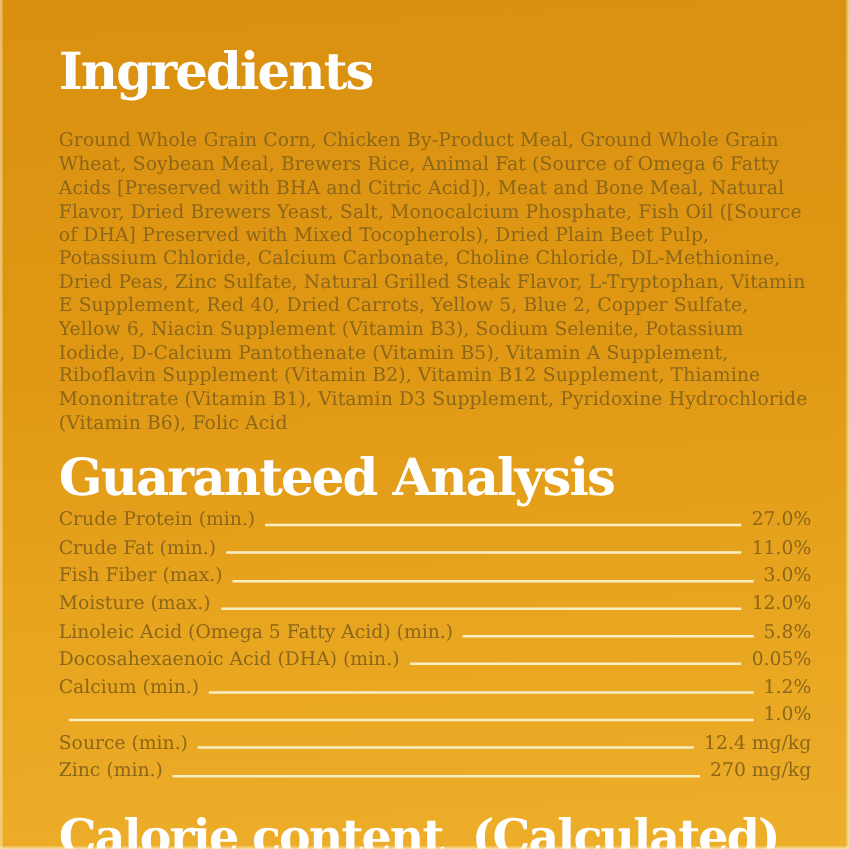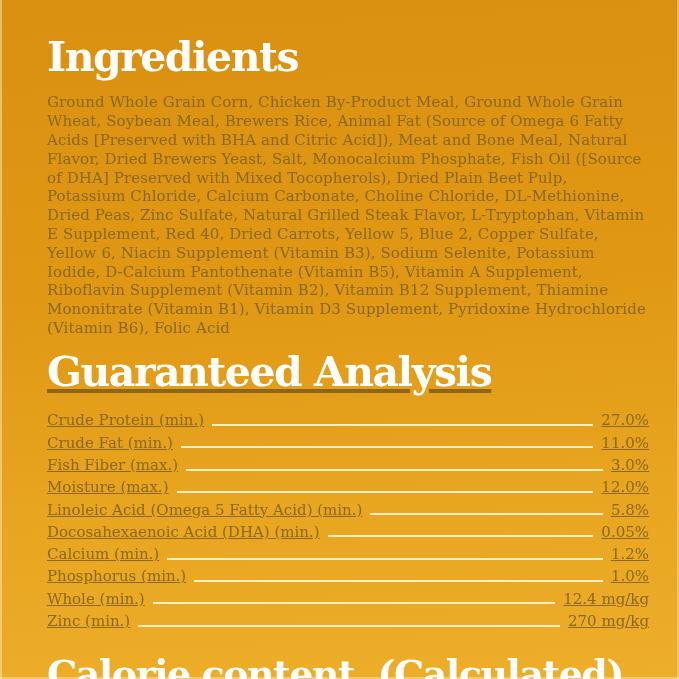--- a/index.html
+++ b/index.html
@@ -26,29 +26,29 @@
     font-family: "DejaVu Serif", serif;
     font-weight: 800;
     font-size: 41px;
     line-height: 1.06;
     letter-spacing: -1.5px;
     white-space: pre-wrap;
   }
   .heading--calorie { font-size: 38px; }
 
   .body-text {
-    margin: 14px 0 0 0;
+    margin: 24px 0 0 0;
     font-size: 15px;
     line-height: 18.8px;
     letter-spacing: 0.1px;
     color: #8C6719;
   }
 
-  .ga-section { margin-top: 13px; text-decoration: underline; }
-  .ga-table { margin-top: 15px; }
+  .ga-section { margin-top: 13px; }
+  .ga-table { }
 
   .ga-row {
     display: flex;
     align-items: center;
     height: 22.3px;
     font-size: 15px;
     color: #8C6719;
   }
   .ga-label { white-space: nowrap; }
   .ga-leader {
@@ -112,27 +112,26 @@
         <span class="ga-value">0.05%</span>
       </div>
 
       <div class="ga-row">
         <span class="ga-label">Calcium (min.)</span>
         <span class="ga-leader"></span>
         <span class="ga-value">1.2%</span>
       </div>
 
       <div class="ga-row">
-        <span class="ga-label">Phosphorus (min.)</span>
         <span class="ga-leader"></span>
         <span class="ga-value">1.0%</span>
       </div>
 
       <div class="ga-row">
-        <span class="ga-label">Whole (min.)</span>
+        <span class="ga-label">Source (min.)</span>
         <span class="ga-leader"></span>
         <span class="ga-value">12.4 mg/kg</span>
       </div>
 
       <div class="ga-row">
         <span class="ga-label">Zinc (min.)</span>
         <span class="ga-leader"></span>
         <span class="ga-value">270 mg/kg</span>
       </div>
 

